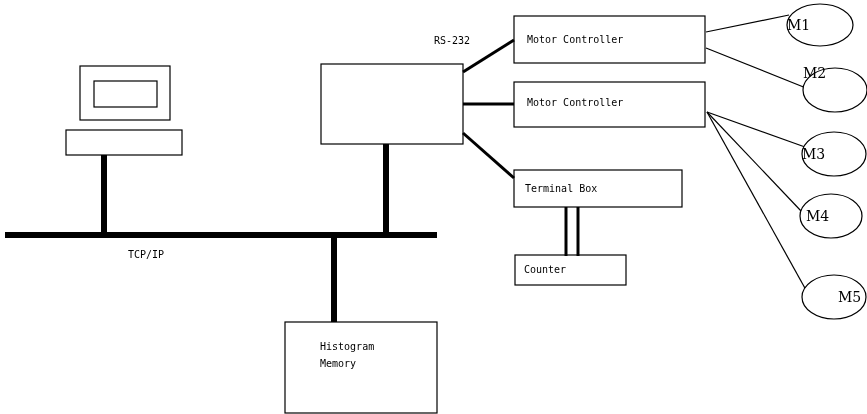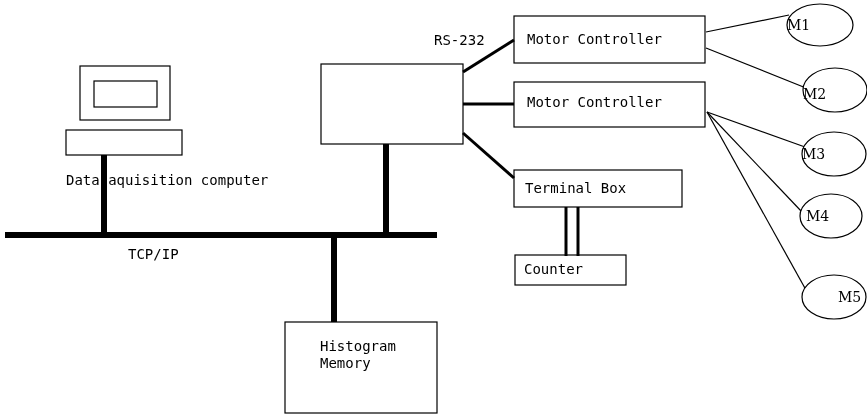--- a/index.html
+++ b/index.html
@@ -21,21 +21,21 @@
   #vector-layer {
     position: absolute;
     left: 0;
     top: 0;
     width: 867px;
     height: 414px;
   }
   .node-label {
     position: absolute;
     font-family: "DejaVu Sans Mono", "Liberation Mono", monospace;
-    font-size: 14px;
+    font-size: 10px;
     line-height: 17px;
     color: #000000;
     white-space: pre;
     letter-spacing: 0px;
   }
   .motor-label {
     position: absolute;
     font-family: "DejaVu Serif", "Liberation Serif", serif;
     font-size: 14px;
     line-height: 16px;
@@ -84,41 +84,40 @@
     <line x1="707" y1="112" x2="802" y2="212" stroke="#000000" stroke-width="1.2"></line>
     <line x1="707" y1="112" x2="806" y2="290" stroke="#000000" stroke-width="1.2"></line>
 
     <ellipse cx="820" cy="25" rx="33" ry="21" fill="#ffffff" stroke="#000000" stroke-width="1.2"></ellipse>
     <ellipse cx="835" cy="90" rx="32" ry="22" fill="#ffffff" stroke="#000000" stroke-width="1.2"></ellipse>
     <ellipse cx="834" cy="154" rx="32" ry="22" fill="#ffffff" stroke="#000000" stroke-width="1.2"></ellipse>
     <ellipse cx="831" cy="216" rx="31" ry="22" fill="#ffffff" stroke="#000000" stroke-width="1.2"></ellipse>
     <ellipse cx="834" cy="297" rx="32" ry="22" fill="#ffffff" stroke="#000000" stroke-width="1.2"></ellipse>
   </svg>
 
-  <div class="node-label" style="left:66px; top:172px;">Data aquisition computer</div>
 
 
   <div class="node-label" style="left:320px; top:338px;">Histogram
 Memory</div>
 
   <div class="node-label" style="left:527px; top:31px;">Motor Controller</div>
 
   <div class="node-label" style="left:527px; top:94px;">Motor Controller</div>
 
   <div class="node-label" style="left:525px; top:180px;">Terminal Box</div>
 
   <div class="node-label" style="left:524px; top:261px;">Counter</div>
 
   <div class="node-label" style="left:434px; top:32px;">RS-232</div>
 
   <div class="node-label" style="left:128px; top:246px;">TCP/IP</div>
 
   <div class="motor-label" style="left:787px; top:17px; width:66px;">M1</div>
 
-  <div class="motor-label" style="left:803px; top:86px; width:52px;">M2</div>
+  <div class="motor-label" style="left:803px; top:65px; width:52px;">M2</div>
 
   <div class="motor-label" style="left:802px; top:146px; width:64px;">M3</div>
 
   <div class="motor-label" style="left:806px; top:208px; width:62px;">M4</div>
 
   <div class="motor-label" style="left:802px; top:289px; width:64px;padding-left:36px;">M5</div>
 
 </div>
 
 </body></html>

